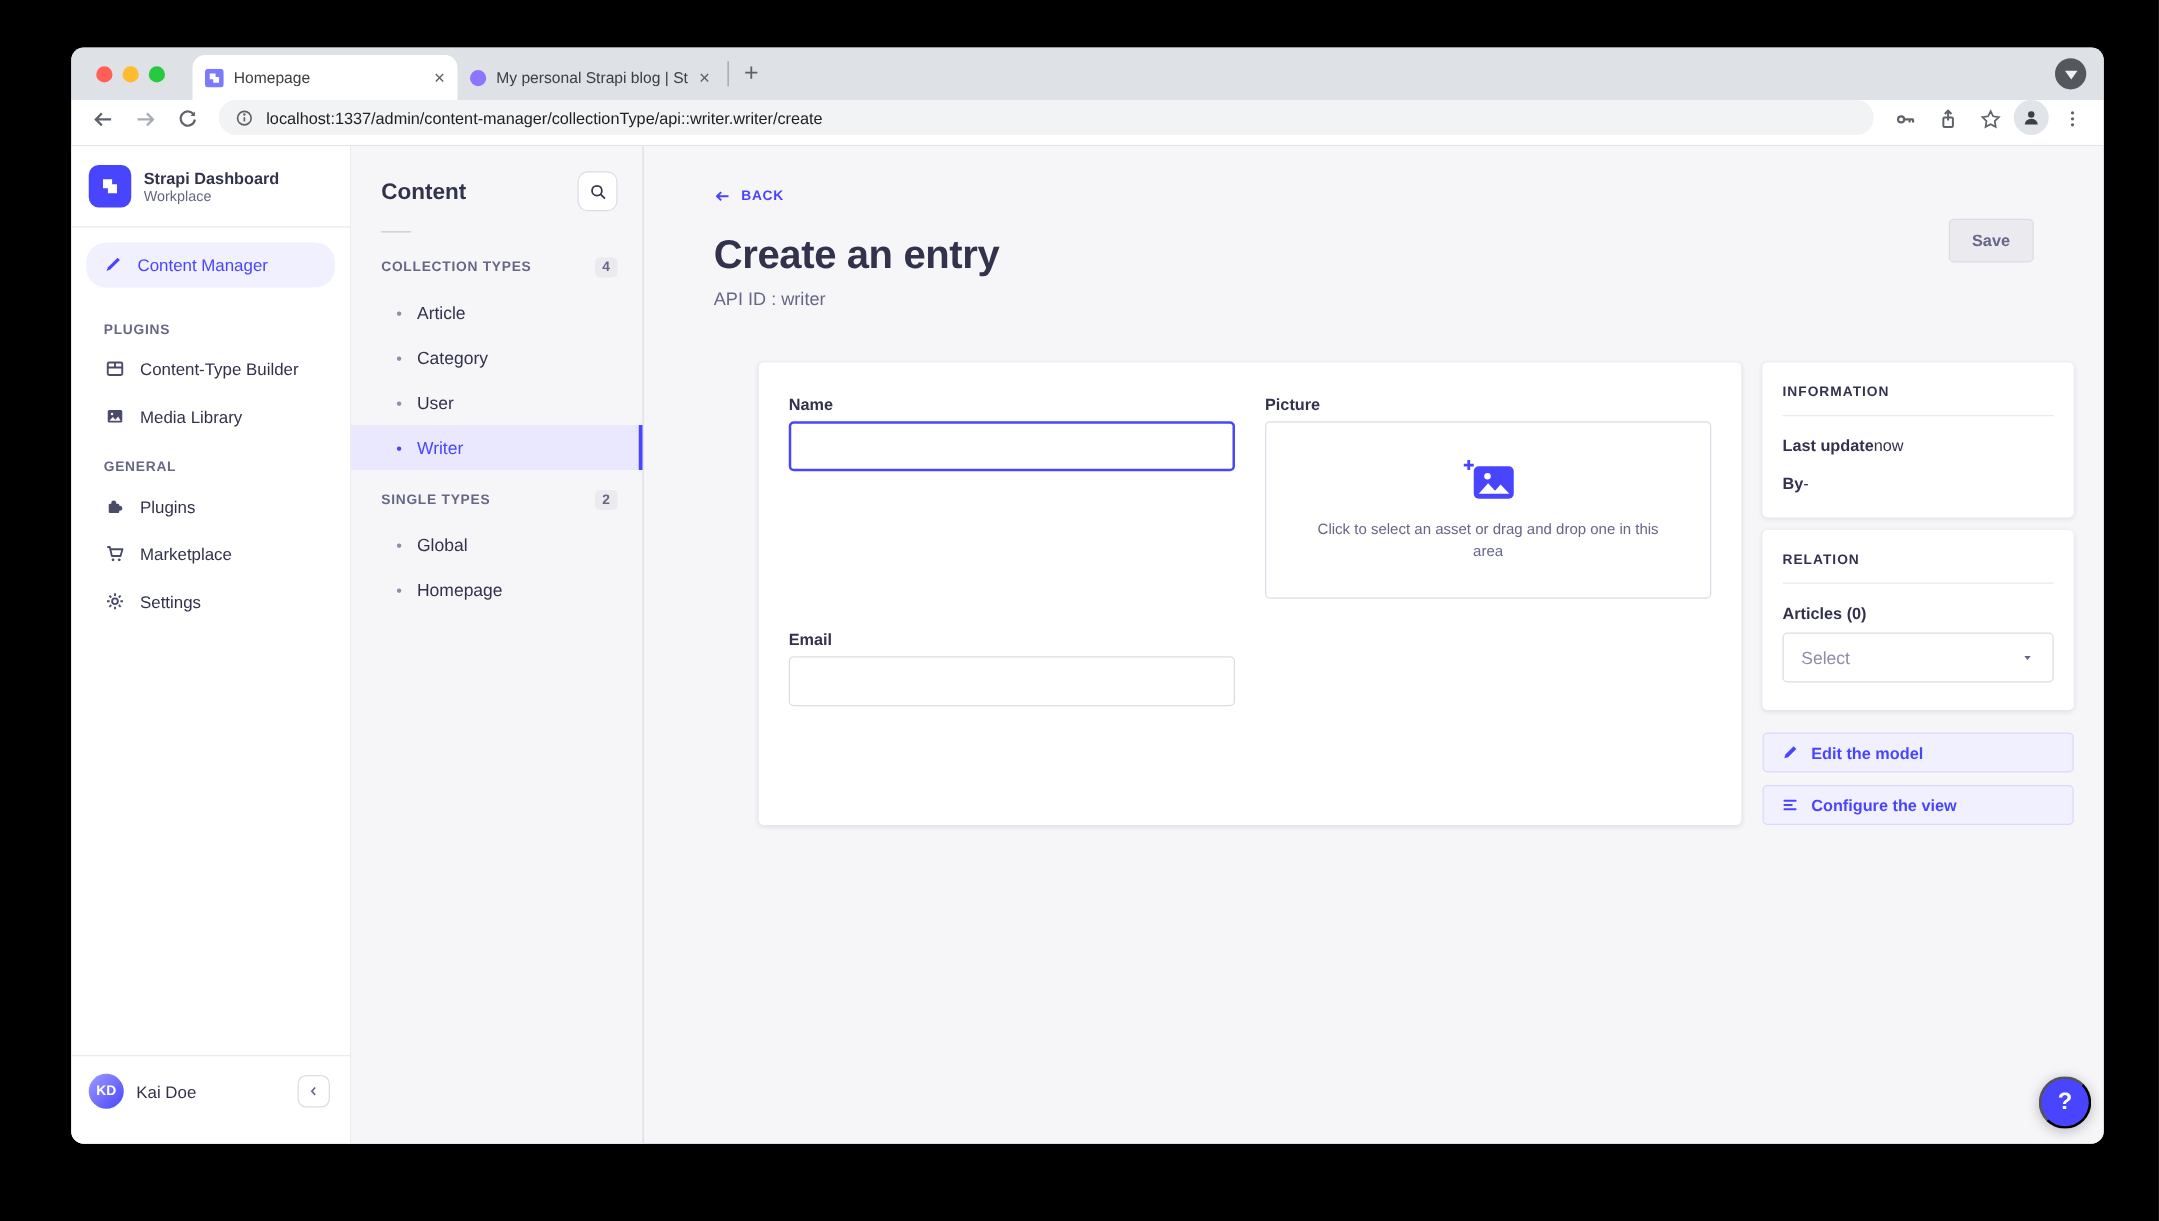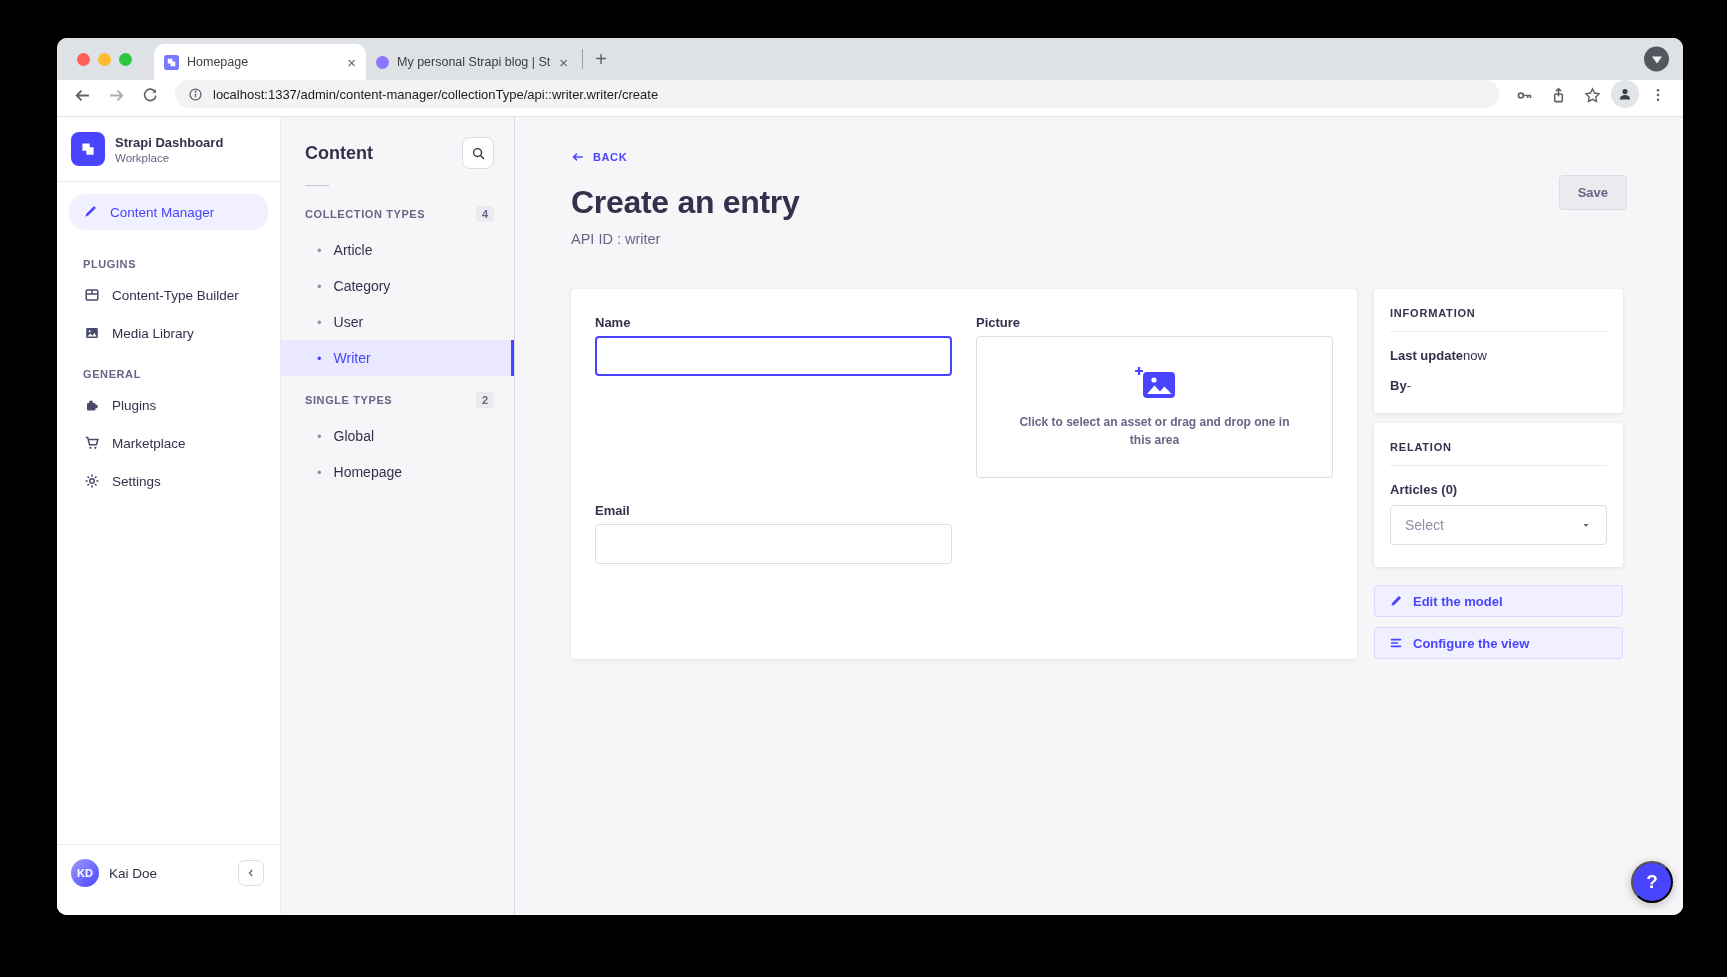--- a/index.html
+++ b/index.html
@@ -61,29 +61,29 @@
   .subnav-item.active { background:#e9e8ff; color:#4945ff; font-weight:500; }
   .subnav-item.active .bullet { color:#4945ff; }
   .active-bar { position:absolute; right:0; top:0; bottom:0; width:3px; background:#4945ff; }
 
   .mainarea { flex:1; position:relative; padding:33px 56px 12px; overflow:hidden; }
   .back-link { display:inline-flex; align-items:center; gap:8px; color:#4945ff; font-size:11px; font-weight:bold; letter-spacing:.6px; }
   .page-title { font-size:32px; font-weight:bold; color:#32324d; margin-top:16px; letter-spacing:-.3px; }
   .page-sub { font-size:14.5px; color:#666687; margin-top:10px; }
   .save-btn { position:absolute; top:58px; right:56px; background:#eaeaef; border:1px solid #dcdce4; color:#666687; font-size:13px; font-weight:600; padding:9px 18px; border-radius:4px; }
 
-  .content-row { display:flex; margin-top:42px; }
+  .content-row { display:flex; margin-top:42px;margin-left:36px; }
   .form-card { width:786px; background:#fff; border-radius:4px; box-shadow:0 1px 4px rgba(33,33,52,.1); padding:26px 24px 30px; flex:none; }
   .form-grid { display:grid; grid-template-columns:1fr 1fr; column-gap:24px; row-gap:25px; }
   .field-label { display:block; font-size:13px; font-weight:600; color:#32324d; margin-bottom:6px; }
   .text-input { width:100%; height:40px; border:1px solid #dcdce4; border-radius:4px; background:#fff; font-size:14px; color:#32324d; padding:0 12px; outline:none; }
   .text-input.focused { border:2px solid #4945ff; }
   .picture-group { grid-column:2; }
   .upload-box { height:142px; border:1px solid #dcdce4; border-radius:4px; background:#fff; display:flex; flex-direction:column; align-items:center; justify-content:center; gap:13px; padding:0 36px; cursor:pointer; }
-  .upload-hint { font-size:12px; font-weight:700; color:#666687; text-align:center; line-height:1.5; }
+  .upload-hint { font-size:12px; font-weight:400; color:#666687; text-align:center; line-height:1.5; }
 
   .right-col { width:249px; margin-left:17px; flex:none; }
   .panel { background:#fff; border-radius:4px; box-shadow:0 1px 4px rgba(33,33,52,.1); padding:18px 16px 16px; }
   .panel + .panel { margin-top:10px; }
   .panel-head { font-size:11px; font-weight:bold; letter-spacing:.8px; color:#32324d; }
   .panel-divider { border:none; border-top:1px solid #eaeaef; margin:12px 0 16px; }
   .info-row { display:flex; justify-content:flex-start; font-size:13px; color:#32324d; margin-bottom:15px; }
   .info-row:last-child { margin-bottom:4px; }
   .info-label { font-weight:600; }
   .relation-label { font-size:13px; font-weight:600; color:#32324d; margin-bottom:8px; }

